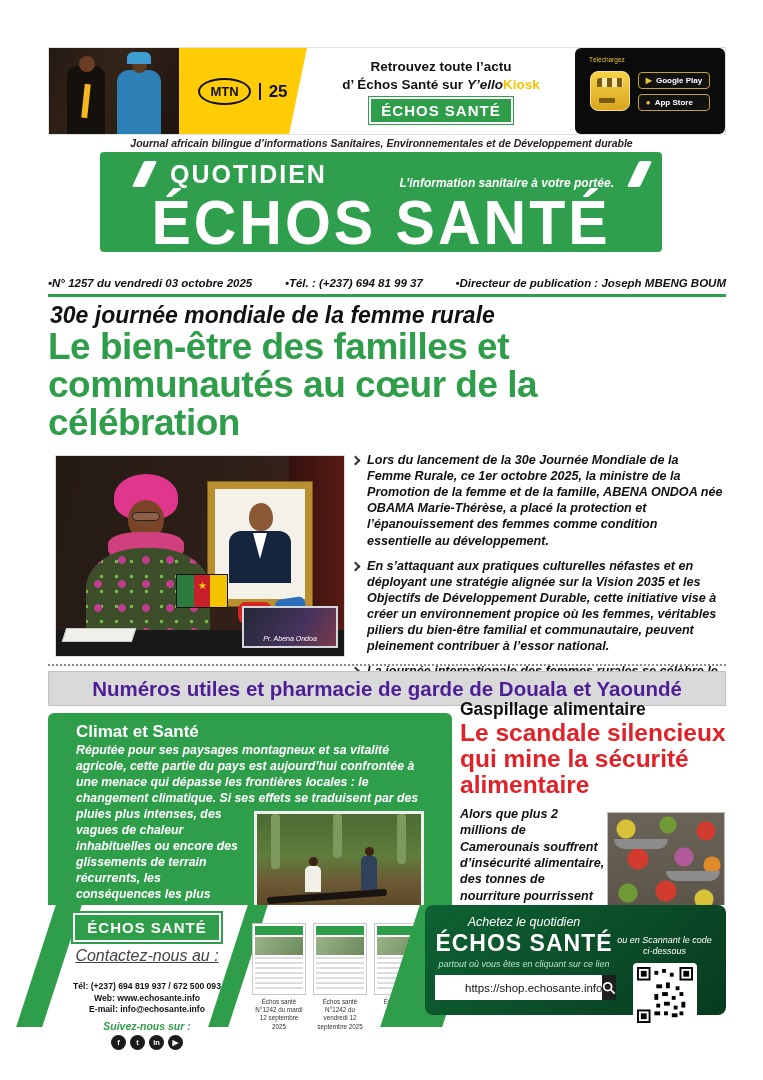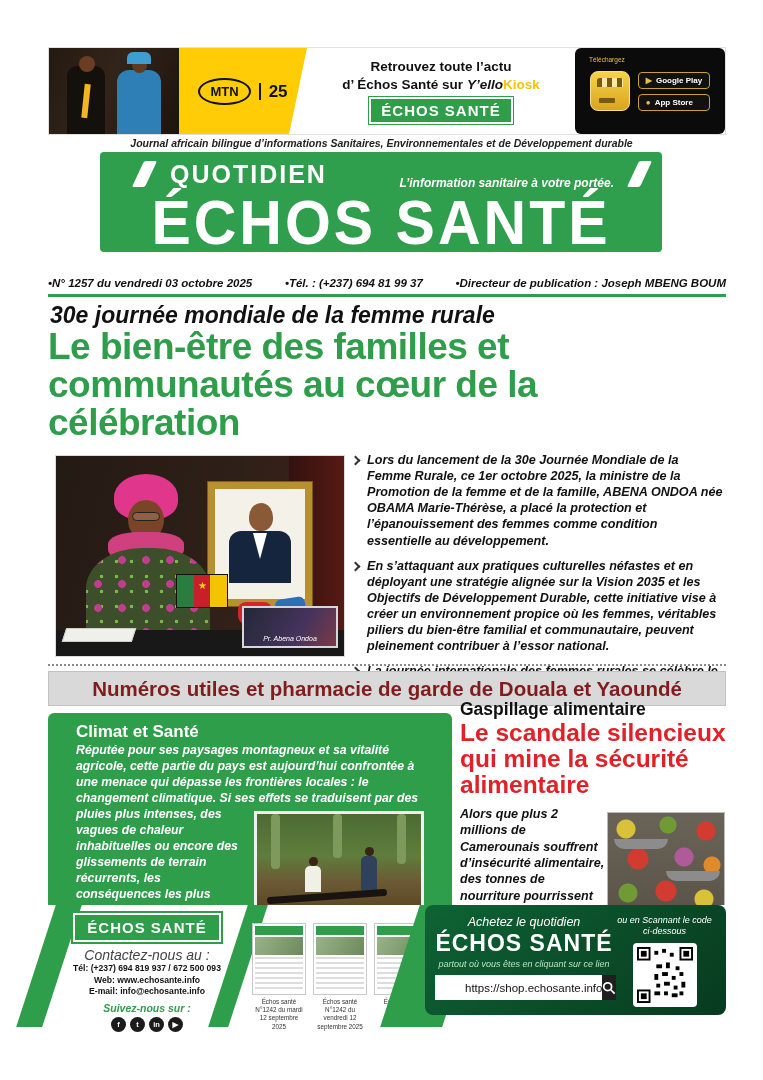--- a/index.html
+++ b/index.html
@@ -75,21 +75,21 @@
   .placard span { color:#fff; font-size:7px; font-style:italic; text-align:center; }
 
   
   .lead-bullets { position:absolute; left:352px; top:452px; width:373px; list-style:none; }
   .lead-bullets li { display:flex; font-style:italic; font-weight:bold; font-size:12.6px; line-height:1.28; color:#111; margin-bottom:9px; }
   .chev { flex:none; width:7px; height:7px; border-top:2.5px solid #333; border-right:2.5px solid #333; transform:rotate(45deg); margin:5px 8px 0 0; }
 
   .dotted-rule { position:absolute; left:48px; top:664px; width:678px; border-top:2px dotted #8a8a8a; }
 
   
-  .util-bar { position:absolute; left:48px; top:671px; width:678px; height:35px; background:#d9d9d9; border:1px solid #c2c2c2; display:flex; align-items:center; justify-content:center; font-weight:bold; font-size:20.5px; color:#7f1d1d; }
+  .util-bar { position:absolute; left:48px; top:671px; width:678px; height:35px; background:#d9d9d9; border:1px solid #c2c2c2; display:flex; align-items:center; justify-content:center; font-weight:bold; font-size:20.5px; color:#4c1d95; }
 
   
   .climate-card { position:absolute; left:48px; top:713px; width:404px; height:228px; background:#2f9e4a; border-radius:6px; padding:9px 28px; color:#fff; overflow:hidden; }
   .climate-kicker { font-weight:bold; font-size:17px; margin-bottom:1px; }
   .climate-headline { font-weight:bold; font-size:21px; line-height:1.08; margin-bottom:5px; }
   .climate-body { font-style:italic; font-weight:bold; font-size:12.3px; line-height:1.3; }
   .climate-photo { float:right; width:170px; height:110px; margin:4px 0 0 8px; border:3px solid #efefef; background:linear-gradient(180deg,#4c6b33 0%,#5f7d3c 40%,#6b5a35 65%,#57401f 100%); position:relative; overflow:hidden; }
   .cp-stem { position:absolute; top:0; width:9px; height:55px; background:#7e995c; border-radius:4px; }
   .cp-fig1 { position:absolute; left:48px; top:52px; width:16px; height:26px; background:#f0f0e6; border-radius:5px 5px 0 0; }
   .cp-fig1:before { content:""; position:absolute; left:4px; top:-9px; width:9px; height:9px; border-radius:50%; background:#3a2314; }
@@ -119,41 +119,41 @@
   .wp-bowl { position:absolute; width:54px; height:10px; background:#8c8c8c; border-radius:0 0 10px 10px; }
 
   
   .footer { position:absolute; left:0; top:905px; width:763px; height:140px; background:#fff; }
   .ribbon { position:absolute; top:0; height:122px; background:#2f9e4a; transform:skewX(-18deg); }
   .ribbon.r1 { left:36px; width:26px; }
   .ribbon.r2 { left:228px; width:20px; }
   .ribbon.r3 { left:400px; width:62px; }
   .f-left { position:absolute; left:52px; top:8px; width:190px; text-align:center; }
   .f-logo { display:inline-block; background:#2f9e4a; color:#fff; font-weight:bold; font-size:15px; letter-spacing:1px; padding:4px 12px; border:2px solid #fff; box-shadow:0 0 0 2px #2f9e4a; margin-bottom:5px; }
-  .f-contact-label { font-size:14px; color:#444; font-style:italic; margin-bottom:0; }
+  .f-contact-label { font-size:16px; color:#444; font-style:italic; margin-bottom:16px;text-decoration:underline; }
   .f-line { font-size:8.6px; font-weight:bold; color:#111; line-height:1.35; }
   .f-follow { font-size:10.5px; font-style:italic; color:#2f9e4a; font-weight:bold; margin-top:4px; }
   .f-social { display:flex; justify-content:center; gap:4px; margin-top:3px; }
   .s-icon { width:15px; height:15px; border-radius:50%; background:#1b1b1b; color:#fff; font-size:7.5px; font-weight:bold; display:flex; align-items:center; justify-content:center; cursor:pointer; }
   .thumbs { position:absolute; left:252px; top:18px; display:flex; gap:7px; }
   .thumb { width:54px; }
   .thumb-card { width:54px; height:72px; background:#fff; border:1px solid #c8c8c8; overflow:hidden; }
   .tc-head { height:9px; background:#2f9e4a; margin:2px; }
   .tc-img { height:18px; background:linear-gradient(120deg,#9ab38a,#6b8a5a); margin:0 2px; }
   .tc-lines { height:34px; margin:2px; background:repeating-linear-gradient(180deg,#ddd 0 2px,#fff 2px 5px); }
   .thumb-cap { margin-top:3px; font-size:6.3px; color:#333; text-align:center; line-height:1.3; }
   .buy-box { position:absolute; left:425px; top:0; width:301px; height:110px; background:linear-gradient(135deg,#0e6334,#083a1f); border-radius:8px; display:flex; padding:8px 10px; }
   .buy-left { width:178px; text-align:center; color:#fff; }
   .buy-line1 { font-style:italic; font-size:12.5px; margin-top:2px; }
   .buy-brand { font-weight:bold; font-size:23px; letter-spacing:1px; margin-top:1px; }
   .buy-line2 { font-style:italic; font-size:9px; color:#b9e0c4; line-height:1.25; margin-top:2px; }
   .url-bar { margin-top:5px; height:25px; background:#fff; display:flex; align-items:stretch; cursor:pointer; }
   .url-text { flex:1; display:flex; align-items:center; padding-left:6px; font-size:11.5px; color:#111;margin-left:24px; }
   .url-btn { width:30px; background:#1f1f1f; display:flex; align-items:center; justify-content:center; }
-  .buy-right { flex:1; text-align:center; color:#fff; }
+  .buy-right { flex:1; text-align:center; color:#fff;margin-top:20px; }
   .scan-label { font-style:italic; font-size:9px; line-height:1.25; margin-top:2px; }
   .qr-box { width:64px; height:64px; background:#fff; border-radius:4px; margin:5px auto 0; display:flex; align-items:center; justify-content:center; }
   .site-pill { position:absolute; left:40px; top:111px; width:688px; height:27px; background:#1ba350; border-radius:14px; box-shadow:inset 0 0 0 2px rgba(255,255,255,.25),0 0 0 1px #0d7a36; display:flex; align-items:center; justify-content:center; color:#fff; font-size:13px; letter-spacing:7px; font-weight:bold; }
 </style>
 </head>
 <body>
 
 <div class="page">
 
   <div class="ad-banner">

